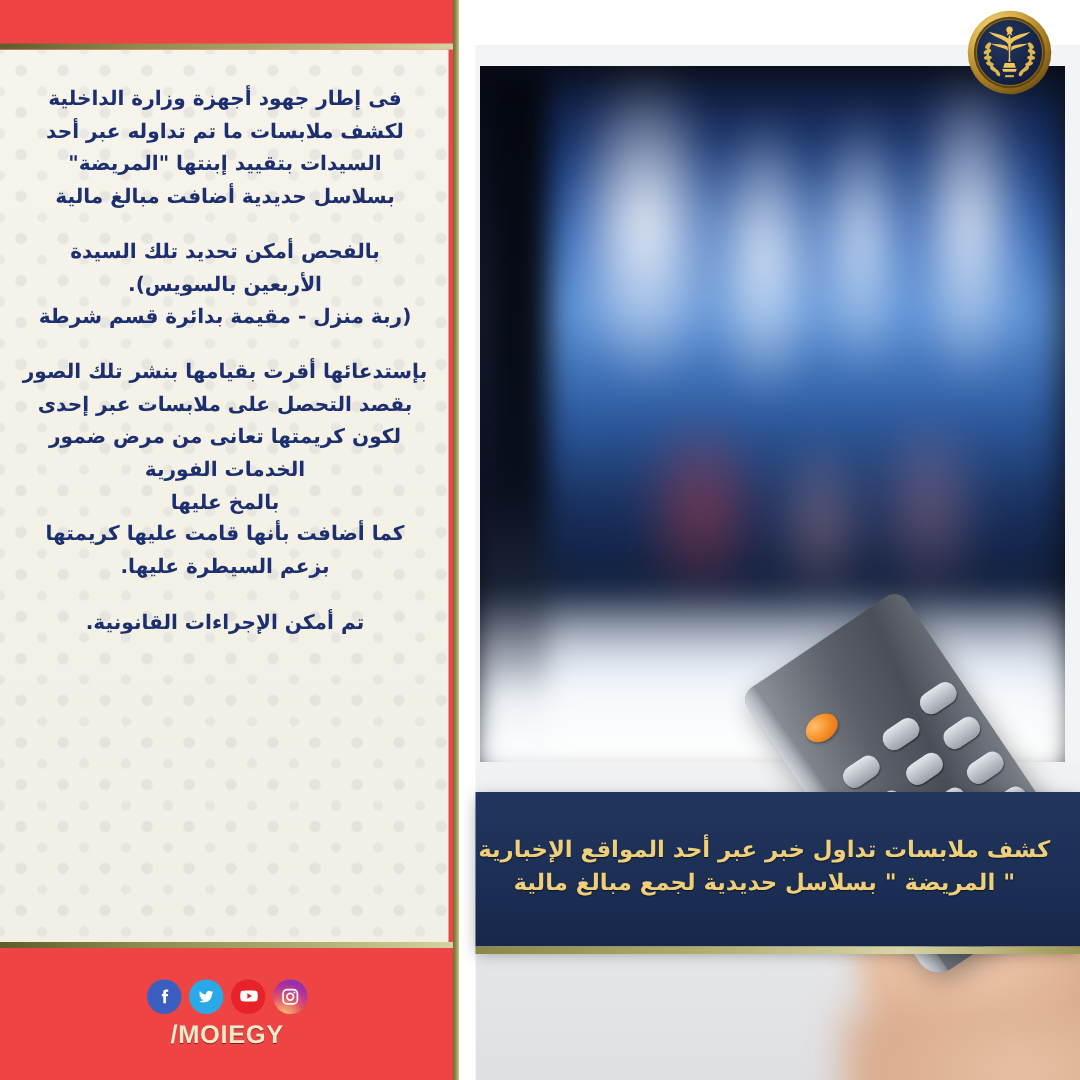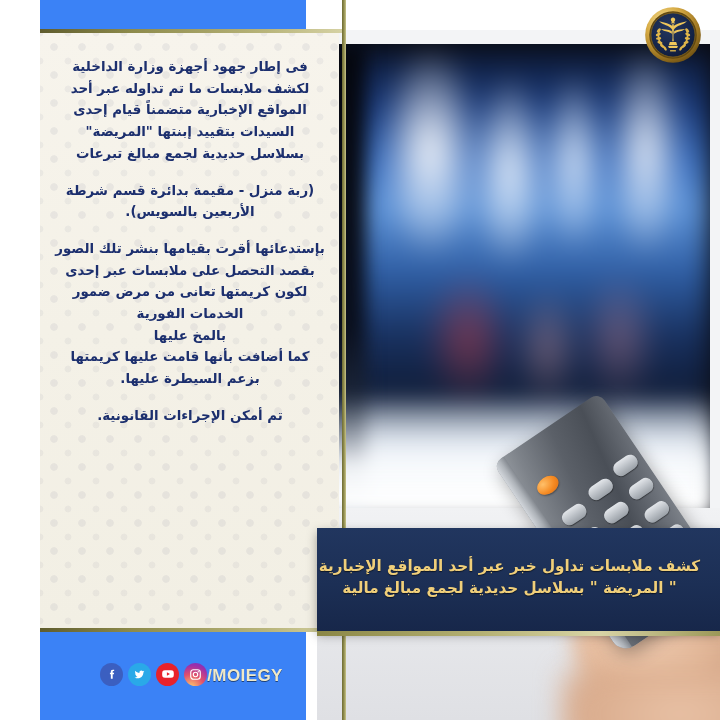--- a/index.html
+++ b/index.html
@@ -18,23 +18,22 @@
     background: #ffffff;
   }
 
   
   .left-panel {
     position: absolute;
     left: 0;
     top: 0;
     width: 306px;
     height: 720px;
-    background: #3b82f6;
+    background: #ef4444;
     overflow: hidden;
-    margin-left: 40px;
   }
   .left-gold-edge {
     position: absolute;
     right: 0;
     top: 0;
     width: 4px;
     height: 720px;
     background: linear-gradient(90deg,#6e6b35 0%,#8d8a4b 45%,#c9c58a 100%);
     z-index: 6;
   }
@@ -96,21 +95,21 @@
 
   
   .social-footer {
     position: absolute;
     left: 0;
     top: 632px;
     width: 303px;
     height: 88px;
     z-index: 7;
     display: flex;
-    flex-direction: row;
+    flex-direction: column;
     align-items: center;
     justify-content: center;
   }
   .social-row {
     display: flex;
     gap: 5px;
     align-items: center;
     margin-bottom: 4px;
   }
   .sicon {
@@ -343,28 +342,28 @@
 
   <div class="left-panel">
 
     <div class="cream-card"></div>
     <div class="cream-top-rule"></div>
     <div class="cream-bottom-rule"></div>
 
     <div class="body-text">
       <p>فى إطار جهود أجهزة وزارة الداخلية</p>
       <p>لكشف ملابسات ما تم تداوله عبر أحد</p>
-      <p>المواقع الإخبارية متضمناً قيام إحدى</p>
       <p>السيدات بتقييد إبنتها "المريضة"</p>
-      <p>بسلاسل حديدية لجمع مبالغ تبرعات</p>
+      <p>بسلاسل حديدية أضافت مبالغ مالية</p>
 
       <div class="para-gap"></div>
 
+      <p>بالفحص أمكن تحديد تلك السيدة</p>
+      <p>الأربعين بالسويس).</p>
       <p>(ربة منزل - مقيمة بدائرة قسم شرطة</p>
-      <p>الأربعين بالسويس).</p>
 
       <div class="para-gap"></div>
 
       <p>بإستدعائها أقرت بقيامها بنشر تلك الصور</p>
       <p>بقصد التحصل على ملابسات عبر إحدى</p>
       <p>لكون كريمتها تعانى من مرض ضمور</p>
       <p>الخدمات الفورية</p>
       <p>بالمخ عليها</p>
       <p>كما أضافت بأنها قامت عليها كريمتها</p>
       <p>بزعم السيطرة عليها.</p>

